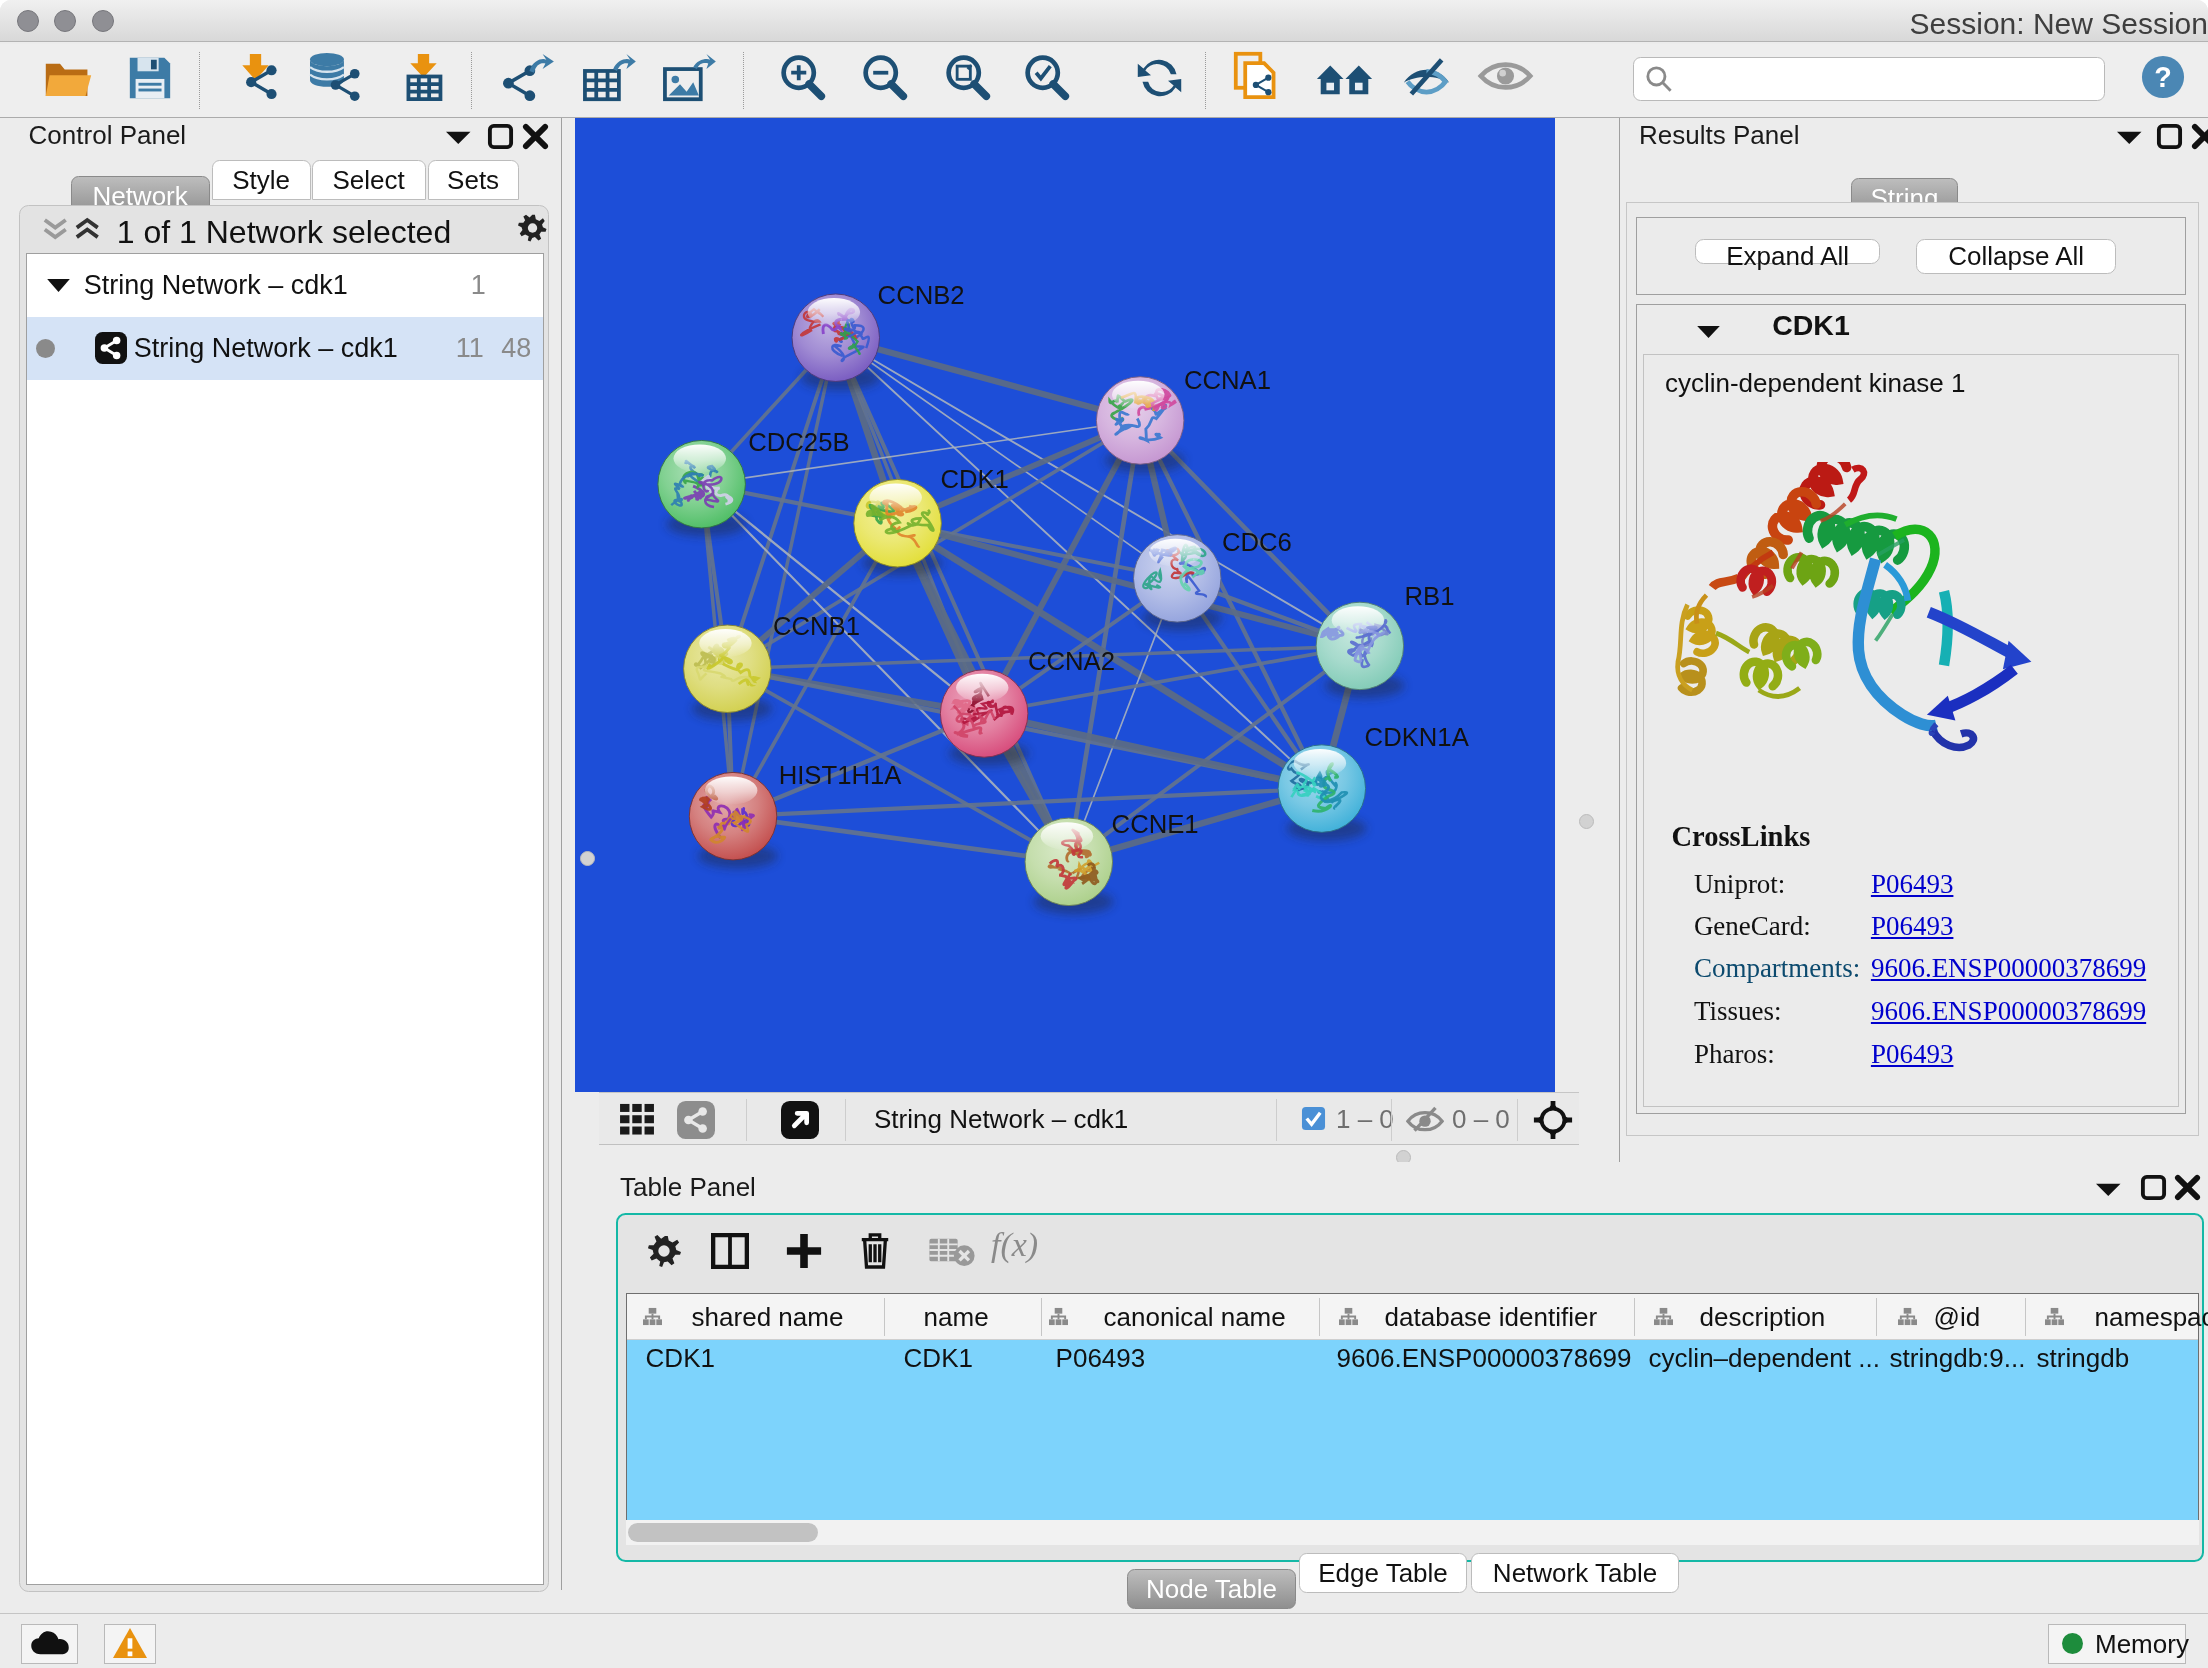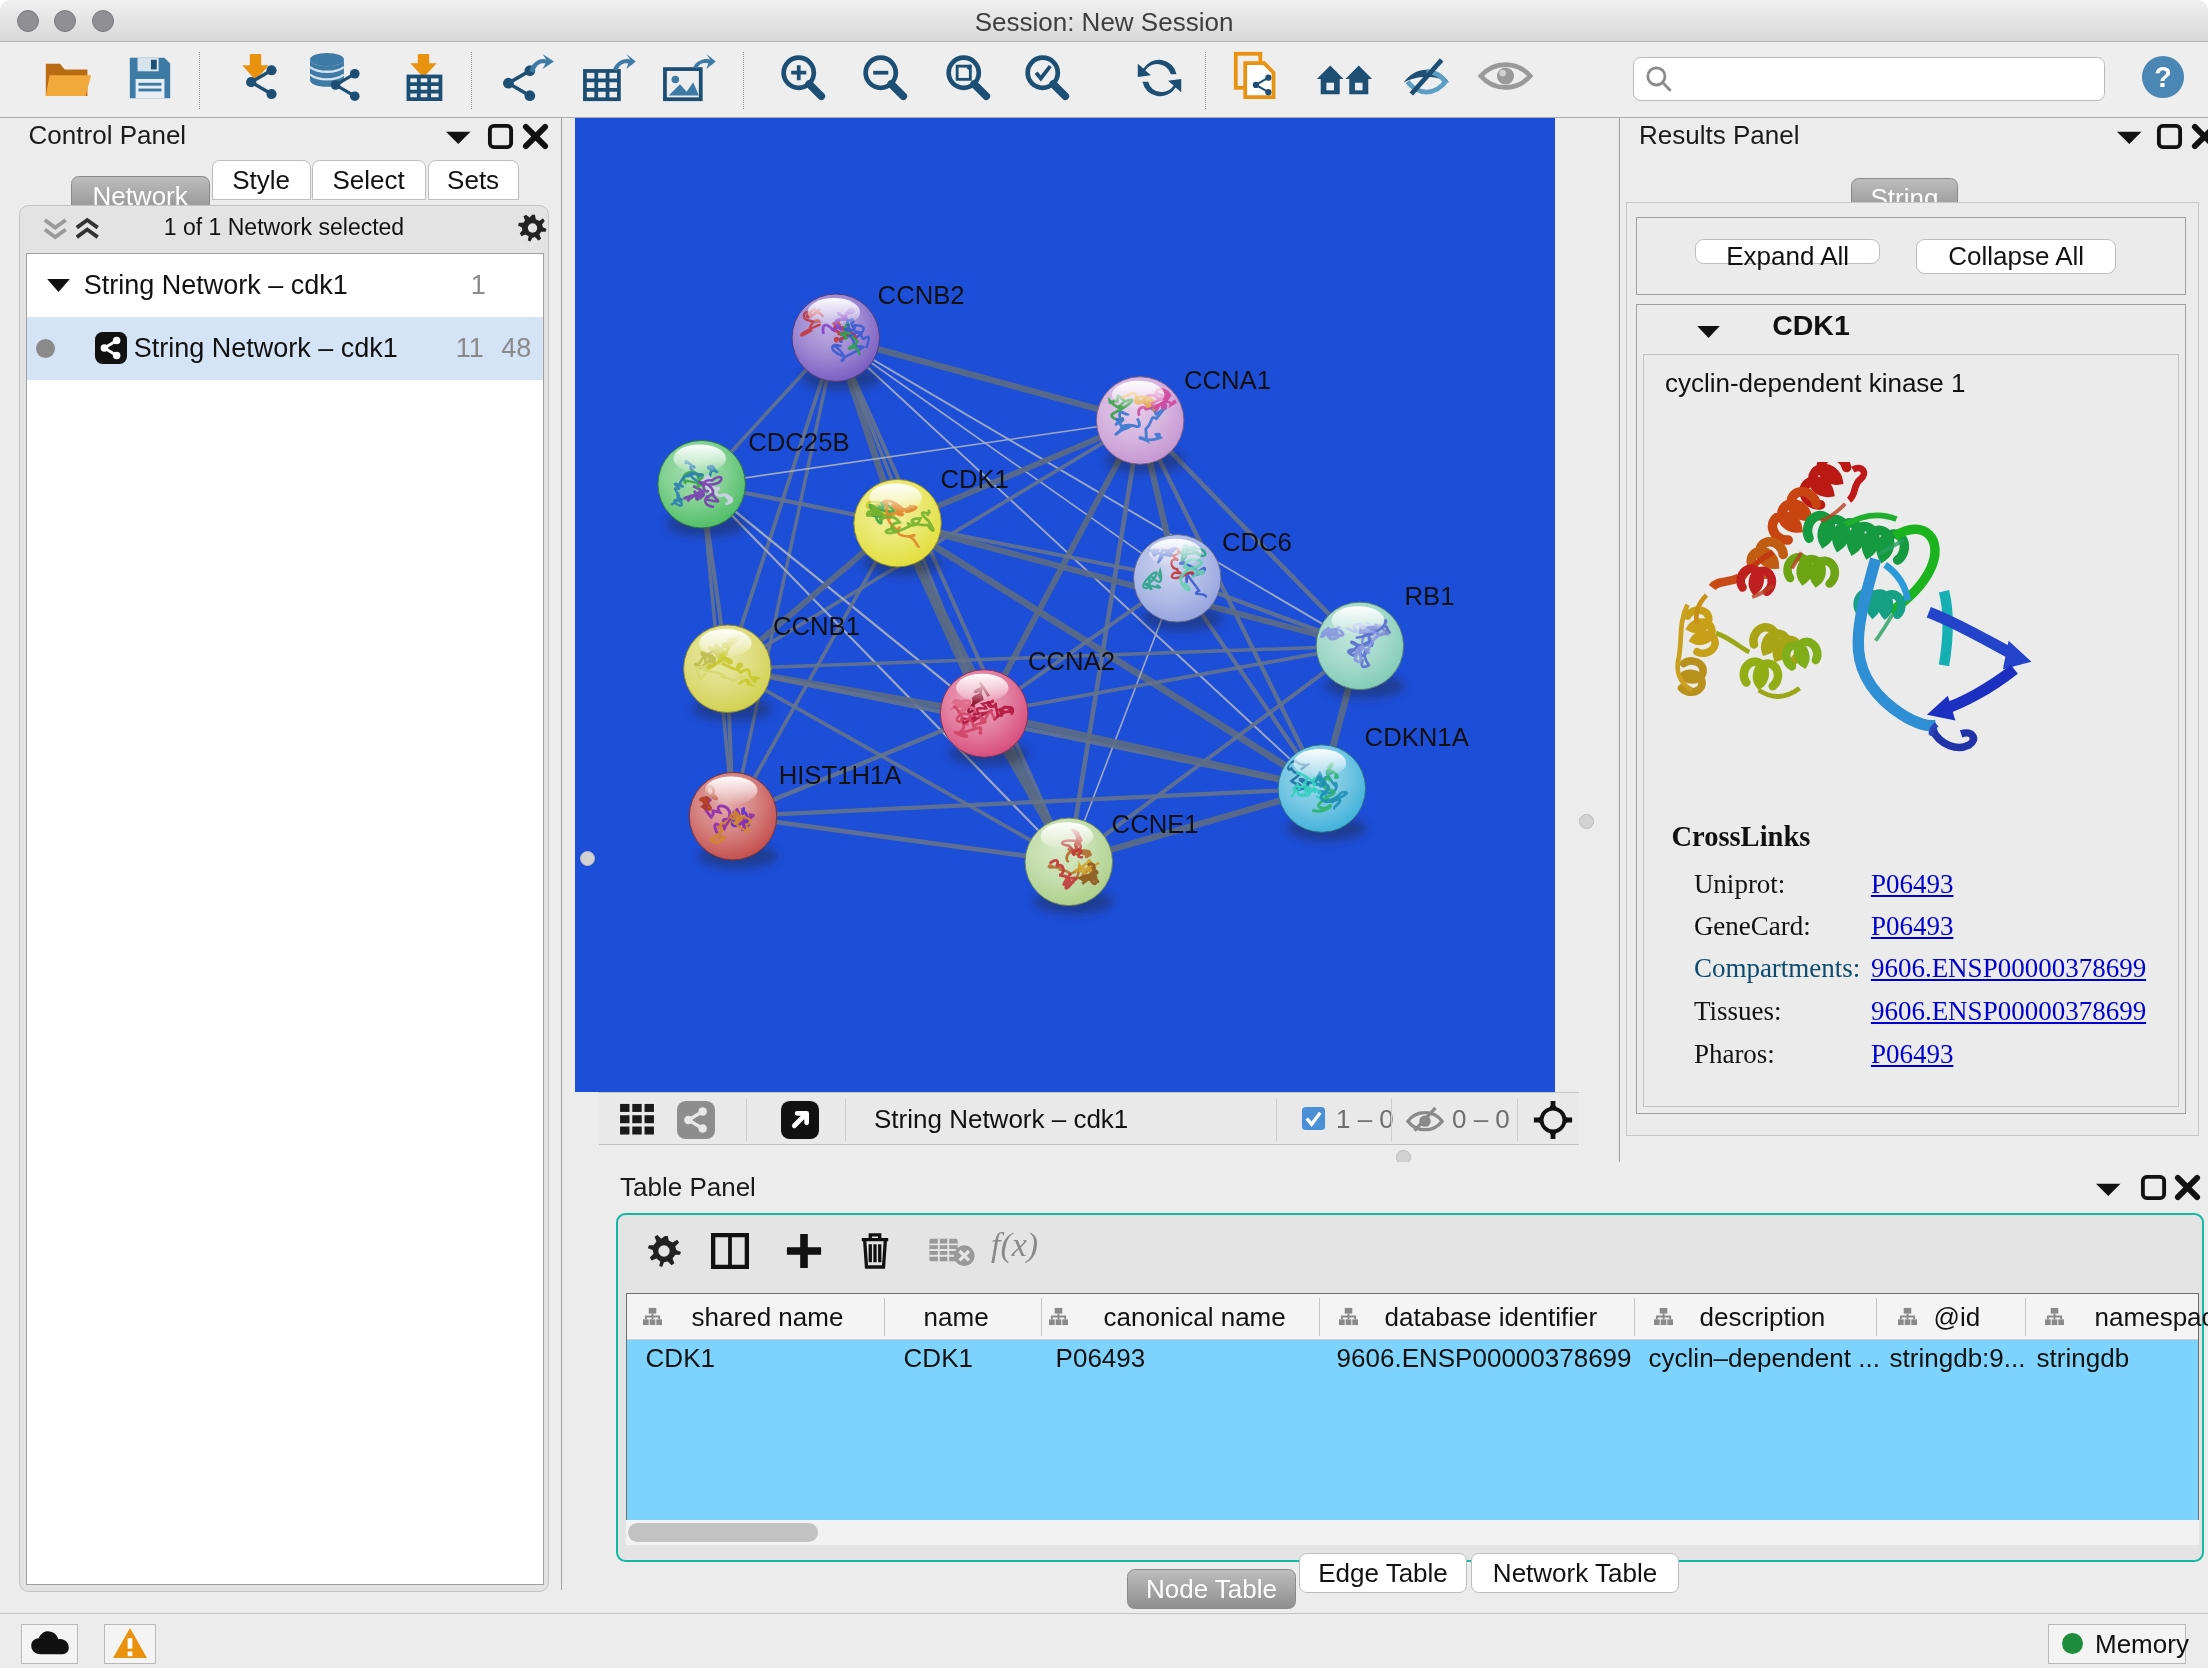--- a/index.html
+++ b/index.html
@@ -1,20 +1,20 @@
 <!DOCTYPE html>
 <html style="font-size:15px"><head><meta charset="utf-8">
 <style>
 * { margin:0; padding:0; box-sizing:border-box; }
 html,body { width:2208px; height:1668px; background:#fff; font-family:"Liberation Sans", sans-serif; }
 .abs { position:absolute; }
 #win { position:absolute; left:0; top:0; width:2208px; height:1668px; background:#ececec; border-radius:11.4px 11.4px 0 0; overflow:hidden; }
 #titlebar { position:absolute; left:0; top:0; width:2208px; height:42px; background:linear-gradient(#f0f0f0,#d8d8d8); border-bottom:1.9px solid #b3b3b3; }
 .tl { position:absolute; top:9.5px; width:22px; height:22px; border-radius:50%; background:#8f8f94; border:1px solid #77777c; }
-#title { position:absolute; top:6.7px; width:100%; text-align:center; font-size:26px; color:#3e3e3e; }
+#title { position:absolute; top:6.7px; width:100%; text-align:right; font-size:30px; color:#3e3e3e; }
 #toolbar { position:absolute; left:0; top:44px; width:2208px; height:74px; background:#eeeeee; border-bottom:1.9px solid #ababab; }
 .vsep { position:absolute; top:7.6px; height:57px; border-left:1.9px dotted #9a9a9a; }
 #searchbox { position:absolute; left:1633px; top:13.3px; width:472px; height:44px; background:#fff; border:1.9px solid #b9b9b9; border-radius:7.6px; }
 .panel-title { font-size:26px; color:#1a1a1a; }
 .tab { position:absolute; height:40px; border:1px solid #bcbcbc; background:#fff; color:#111; font-size:26px; text-align:center; border-radius:7.6px 7.6px 7.6px 7.6px; line-height:38px; }
 .tabsel { background:linear-gradient(#bdbdbd,#8f8f8f); color:#fff; border-color:#8a8a8a;margin-top:16px; }
 #ctrlpanel { position:absolute; left:7.6px; top:118px; width:554px; height:1472px; background:#ececec; border-right:1.9px solid #9f9f9f; }
 #ctrl-box { position:absolute; left:11.4px; top:87px; width:530px; height:1387px; background:#e3e3e3; border:1px solid #c2c2c2; border-radius:9.5px; }
 #ctrl-list { position:absolute; left:5.7px; top:47px; width:518px; height:1332px; background:#fff; border:1px solid #9f9f9f; }
 #canvas { position:absolute; left:575px; top:118px; width:980px; height:974px; background:#1d4ed8; }
@@ -200,21 +200,21 @@
               <path d="M4 3 L15 11 L26 3"></path>
               <path d="M4 13 L15 21 L26 13"></path>
             </g>
           </svg></div>
       <div class="abs" style="left:53px;top:11.4px"><svg width="28.5" height="25" viewBox="0 0 30 26">
             <g fill="none" stroke="#333" stroke-width="4">
               <path d="M4 11 L15 3 L26 11"></path>
               <path d="M4 21 L15 13 L26 21"></path>
             </g>
           </svg></div>
-      <div class="abs" style="left:0;top:7.6px;width:100%;text-align:center;font-size:23px;color:#111">1 of 1 Network selected</div>
+      <div class="abs" style="left:0;top:7.6px;width:100%;text-align:center;font-size:32px;color:#111">1 of 1 Network selected</div>
       <div class="abs" style="left:498px;top:6.7px"><svg width="30" height="30" viewBox="0 0 32 32">
             <g fill="#222">
               <path d="M16 2 L19 2 L20 7 L24 9 L28 6 L30 9 L27 13 L28 16 L32 18 L31 21 L26 21 L24 24 L26 29 L23 31 L19 27 L16 28 L14 32 L11 31 L12 26 L8 24 L4 26 L2 23 L5 19 L4 16 L0 14 L1 11 L6 11 L8 8 L6 4 L9 2 L13 5 Z" transform="scale(0.95)"></path>
               <circle cx="15.5" cy="16" r="5" fill="#e4e4e4"></circle>
             </g>
           </svg></div>
       <div id="ctrl-list">
         <div class="abs" style="left:0;top:0;width:100%;height:63px">
           <svg class="abs" width="25" height="17" viewBox="0 0 26 18" style="left:19px;top:23px">
               <path d="M1 2 L13 16 L25 2 Z" fill="#111"></path>

